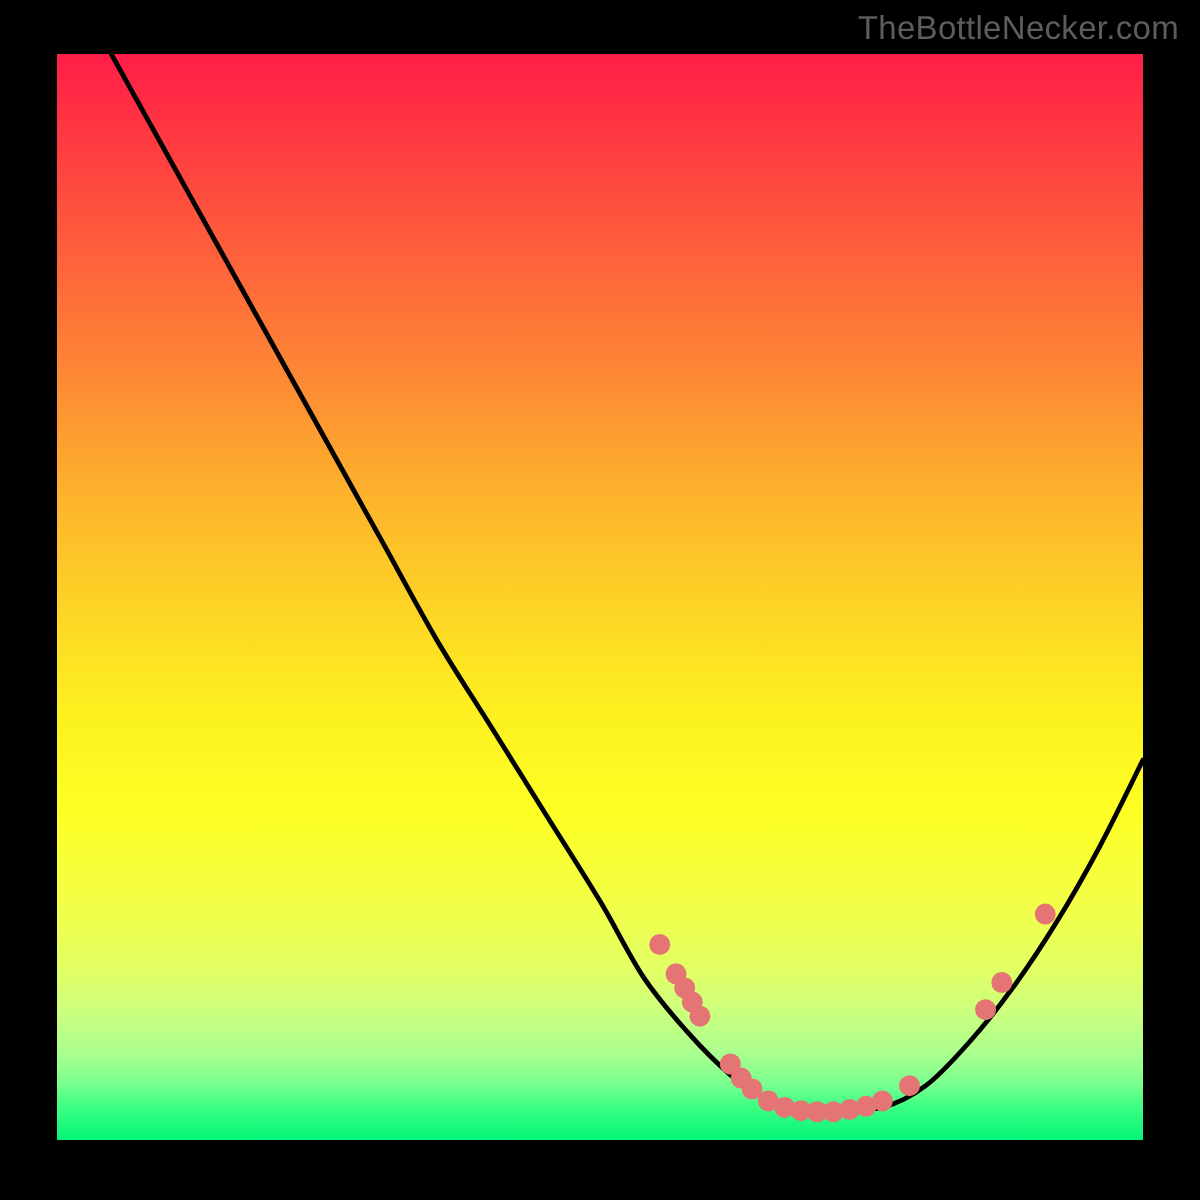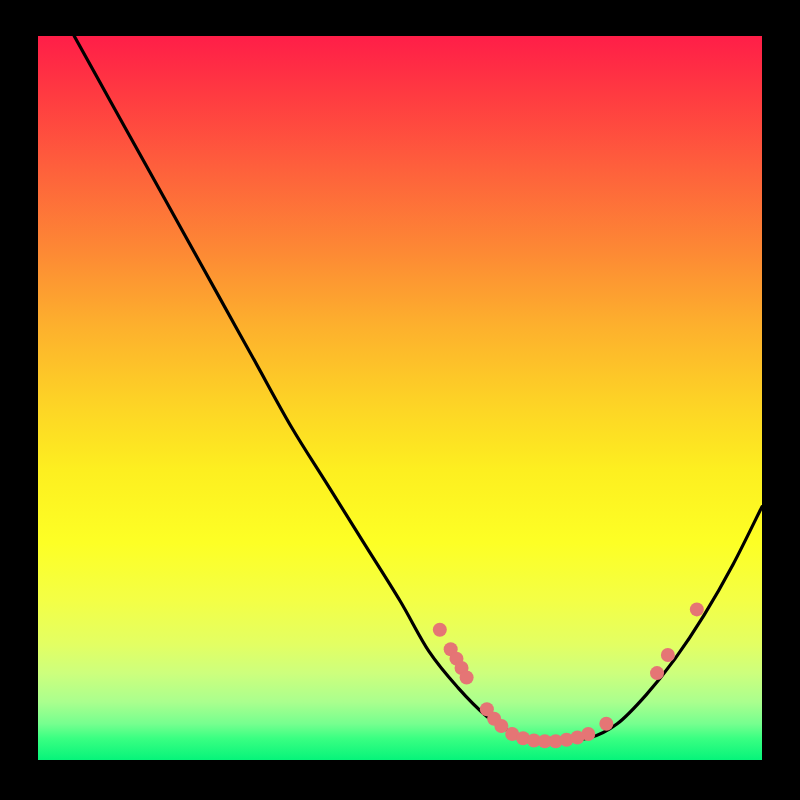--- a/index.html
+++ b/index.html
@@ -58,20 +58,21 @@
     font-size: 22px;
     font-weight: 500;
     letter-spacing: 0.2px;
   }
 </style>
 </head>
 <body>
 
 <div class="outer-frame">
 
+  <div class="watermark">TheBottleNecker.com</div>
 
   <div class="plot-area">
     <div class="gradient-bg"></div>
 
     <svg class="curve-svg" viewBox="0 0 724 724" preserveAspectRatio="none">
       <path id="curve-path" fill="none" stroke="#000000" stroke-width="3.2" stroke-linecap="round" stroke-linejoin="round" d="M 36.20 0.00 C 42.23 10.86, 60.33 43.44, 72.40 65.16 C 84.47 86.88, 96.53 108.60, 108.60 130.32 C 120.67 152.04, 132.73 173.76, 144.80 195.48 C 156.87 217.20, 168.93 238.92, 181.00 260.64 C 193.07 282.36, 205.13 304.08, 217.20 325.80 C 229.27 347.52, 241.33 370.45, 253.40 390.96 C 265.47 411.47, 277.53 429.57, 289.60 448.88 C 301.67 468.19, 313.73 487.49, 325.80 506.80 C 337.87 526.11, 351.14 546.62, 362.00 564.72 C 372.86 582.82, 381.31 600.92, 390.96 615.40 C 400.61 629.88, 410.27 640.74, 419.92 651.60 C 429.57 662.46, 440.43 673.32, 448.88 680.56 C 457.33 687.80, 463.36 691.42, 470.60 695.04 C 477.84 698.66, 483.87 701.07, 492.32 702.28 C 500.77 703.49, 511.63 702.28, 521.28 702.28 C 530.93 702.28, 540.59 704.69, 550.24 702.28 C 559.89 699.87, 569.55 695.04, 579.20 687.80 C 588.85 680.56, 598.51 669.70, 608.16 658.84 C 617.81 647.98, 627.47 635.91, 637.12 622.64 C 646.77 609.37, 656.43 594.89, 666.08 579.20 C 675.73 563.51, 685.39 546.62, 695.04 528.52 C 704.69 510.42, 719.17 480.25, 724.00 470.60"></path>
       <g id="marker-group">
           <circle cx="401.82" cy="593.68" r="7" fill="#e57575"></circle>
           <circle cx="412.68" cy="613.23" r="7" fill="#e57575"></circle>
           <circle cx="418.47" cy="622.64" r="7" fill="#e57575"></circle>

